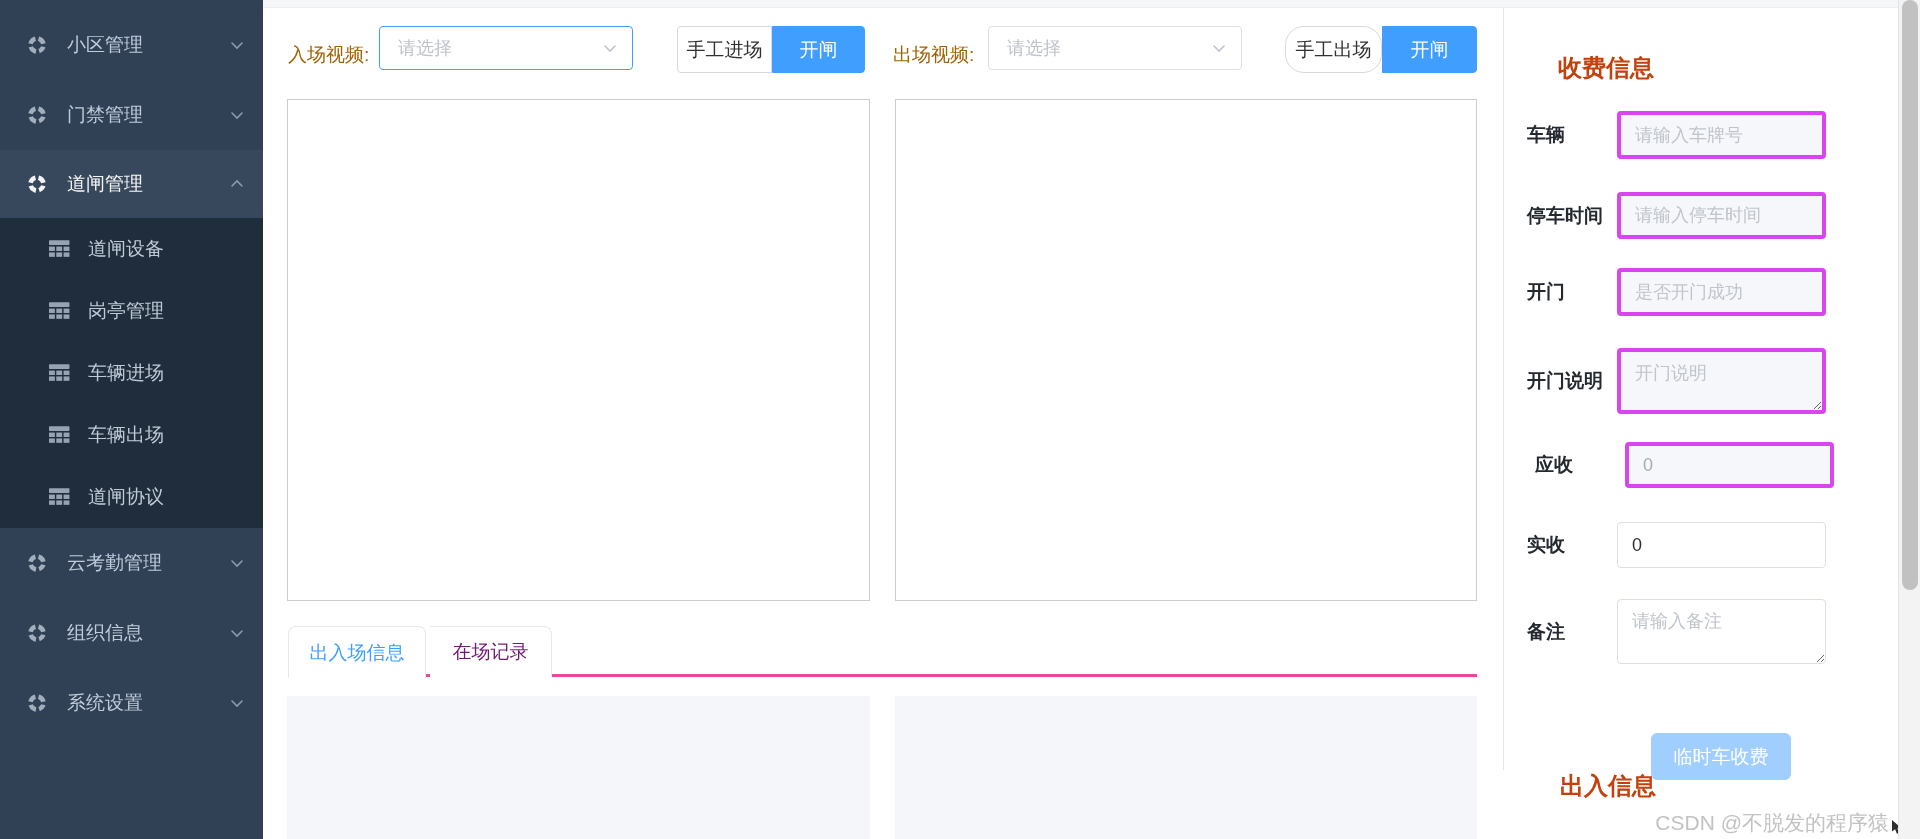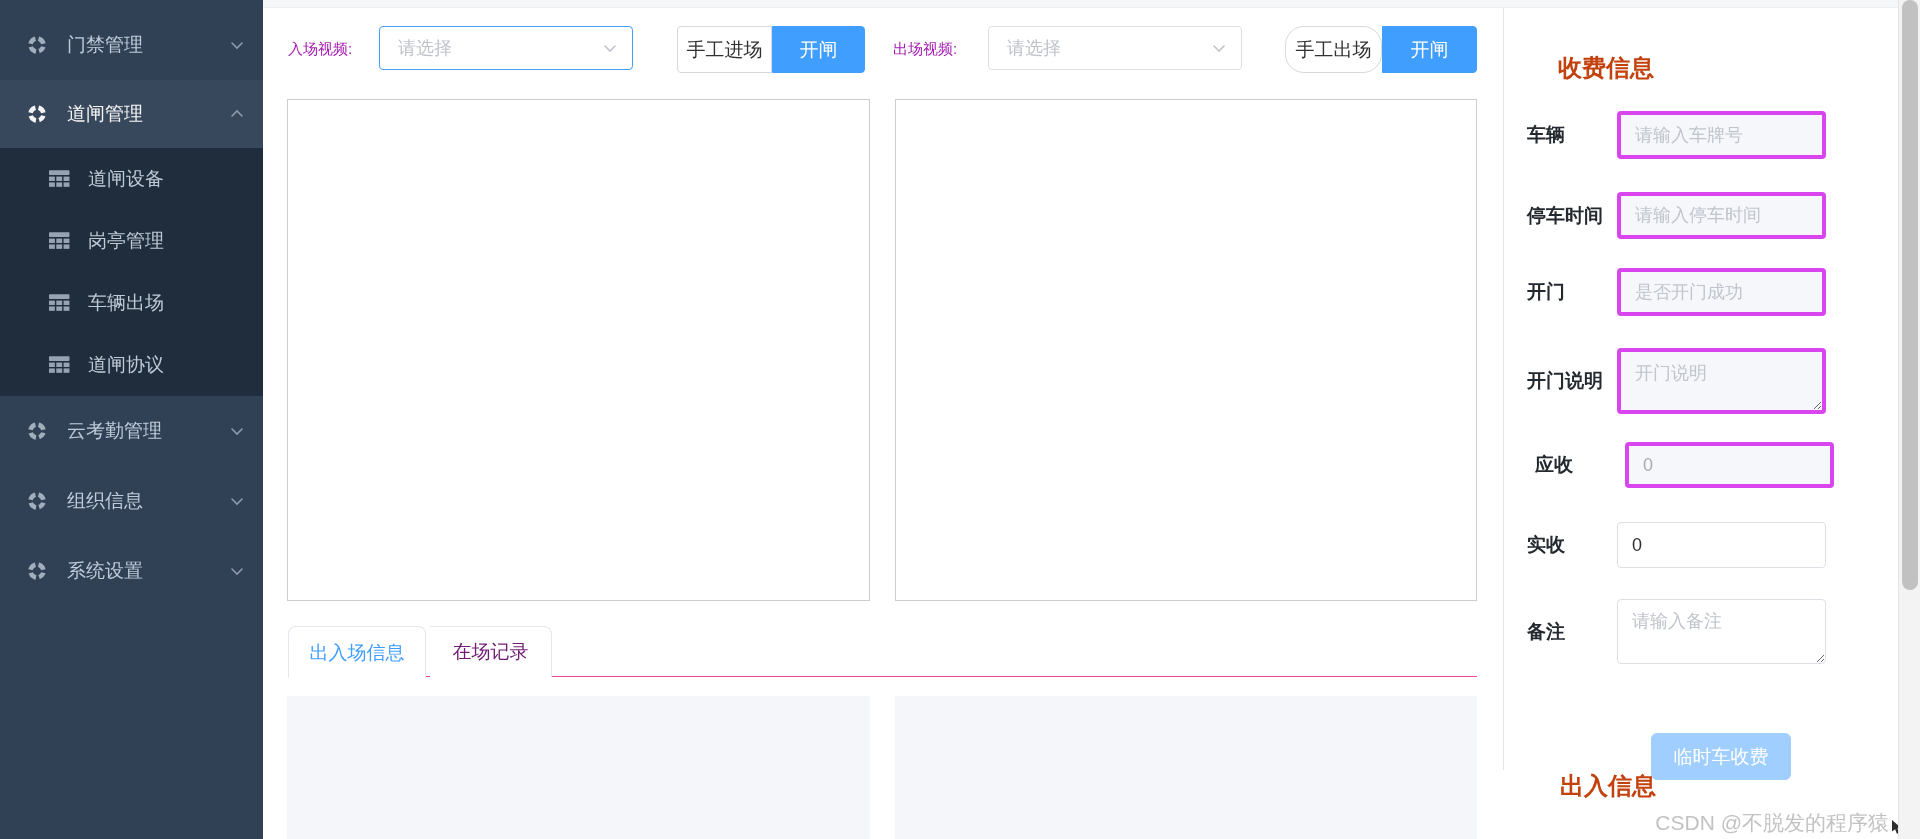--- a/index.html
+++ b/index.html
@@ -22,38 +22,38 @@
   .s-item .si-icon { width:21px; height:18px; display:flex; margin-right:18px; color:#97a3b3; }
   .s-item.active { color:#409EFF; }
   .s-item.active .si-icon { color:#409EFF; }
   .arrow.up svg { transform:rotate(180deg); }
 
   
   .topstrip { left:263px; top:0; width:1635px; height:8px; background:#f5f6f7;
     border-bottom:1px solid #efefef; }
 
   
-  .tb-label { top:27px; height:44px; line-height:44px; font-size:15px; color:#a21caf; }
+  .tb-label { top:33px; height:44px; line-height:44px; font-size:19px; color:#a16207; }
   .selectbox { top:26px; height:44px; background:#fff; border-radius:4px;
     display:flex; align-items:center; padding:0 14px 0 18px; cursor:pointer; }
   .selectbox .ph { color:#bfc4cc; font-size:18px; flex:1; }
   .selectbox .chev { color:#c0c4cc; display:flex; }
   .sel-focus { border:1px solid #409EFF; }
   .sel-normal { border:1px solid #dcdfe6; }
   .btn-group { top:26px; height:47px; display:flex; }
   .btn { height:47px; font-size:19px; display:flex; align-items:center; justify-content:center;
     cursor:pointer; }
   .btn-plain { background:#fff; border:1px solid #d9d9d9; color:#303133; border-radius:4px 0 0 4px; }
   .btn-primary { background:#409EFF; color:#fff; border:1px solid #409EFF; border-radius:0 4px 4px 0; }
 
   
   .videobox { top:99px; height:502px; background:#fff; border:1px solid #cdcdcd; }
 
   
-  .tabbar { left:288px; top:626px; width:1189px; height:51px; border-bottom:1px solid #ec4899;text-align:center; }
+  .tabbar { left:288px; top:626px; width:1189px; height:51px; border-bottom:3px solid #ec4899;text-align:center; }
   .tab { position:absolute; top:0; height:51px; display:flex; align-items:center;
     justify-content:center; font-size:19px; background:#fff; cursor:pointer; }
   .tab-active { left:0; width:138px; height:52px; border:1px solid #e3e7ee; border-bottom:none;
     border-radius:8px 8px 0 0; color:#409EFF; z-index:2; }
   .tab-plain { left:142px; width:122px; border:1px solid #e3e7ee; border-left:none;
     border-bottom:none; border-radius:0 8px 0 0; color:#701a75; }
 
   
   .graybox { top:696px; height:143px; background:#f5f6f9; }
 
@@ -87,20 +87,33 @@
 </head>
 <body>
 
 <aside class="sidebar">
   <div class="m-item">
     <span class="mi-icon">
       <svg width="20" height="20" viewBox="0 0 20 20">
           <circle cx="10" cy="10" r="6.5" fill="none" stroke="currentColor" stroke-width="4.6" stroke-dasharray="7.2 3" stroke-dashoffset="2" transform="rotate(24 10 10)"></circle>
         </svg>
     </span>
+    <span>小区管理</span>
+    <span class="arrow">
+      <svg width="16" height="16" viewBox="0 0 16 16">
+          <path d="M3 6l5 5 5-5" stroke="currentColor" stroke-width="1.6" fill="none" stroke-linecap="round"></path>
+        </svg>
+    </span>
+  </div>
+  <div class="m-item">
+    <span class="mi-icon">
+      <svg width="20" height="20" viewBox="0 0 20 20">
+          <circle cx="10" cy="10" r="6.5" fill="none" stroke="currentColor" stroke-width="4.6" stroke-dasharray="7.2 3" stroke-dashoffset="2" transform="rotate(24 10 10)"></circle>
+        </svg>
+    </span>
     <span>门禁管理</span>
     <span class="arrow">
       <svg width="16" height="16" viewBox="0 0 16 16">
           <path d="M3 6l5 5 5-5" stroke="currentColor" stroke-width="1.6" fill="none" stroke-linecap="round"></path>
         </svg>
     </span>
   </div>
   <div class="m-item expanded">
     <span class="mi-icon">
       <svg width="20" height="20" viewBox="0 0 20 20">
@@ -136,20 +149,34 @@
             <rect x="0" y="0" width="18.5" height="4.4" rx="0.6"></rect>
             <rect x="0" y="5.8" width="5.3" height="4"></rect>
             <rect x="6.6" y="5.8" width="5.3" height="4"></rect>
             <rect x="13.2" y="5.8" width="5.3" height="4"></rect>
             <rect x="0" y="11.1" width="5.3" height="4"></rect>
             <rect x="6.6" y="11.1" width="5.3" height="4"></rect>
             <rect x="13.2" y="11.1" width="5.3" height="4"></rect>
           </svg>
       </span>
       <span>岗亭管理</span>
+    </div>
+    <div class="s-item">
+      <span class="si-icon">
+        <svg width="21" height="18" viewBox="0 0 19 16" fill="currentColor">
+            <rect x="0" y="0" width="18.5" height="4.4" rx="0.6"></rect>
+            <rect x="0" y="5.8" width="5.3" height="4"></rect>
+            <rect x="6.6" y="5.8" width="5.3" height="4"></rect>
+            <rect x="13.2" y="5.8" width="5.3" height="4"></rect>
+            <rect x="0" y="11.1" width="5.3" height="4"></rect>
+            <rect x="6.6" y="11.1" width="5.3" height="4"></rect>
+            <rect x="13.2" y="11.1" width="5.3" height="4"></rect>
+          </svg>
+      </span>
+      <span>车辆进场</span>
     </div>
     <div class="s-item">
       <span class="si-icon">
         <svg width="21" height="18" viewBox="0 0 19 16" fill="currentColor">
             <rect x="0" y="0" width="18.5" height="4.4" rx="0.6"></rect>
             <rect x="0" y="5.8" width="5.3" height="4"></rect>
             <rect x="6.6" y="5.8" width="5.3" height="4"></rect>
             <rect x="13.2" y="5.8" width="5.3" height="4"></rect>
             <rect x="0" y="11.1" width="5.3" height="4"></rect>
             <rect x="6.6" y="11.1" width="5.3" height="4"></rect>

